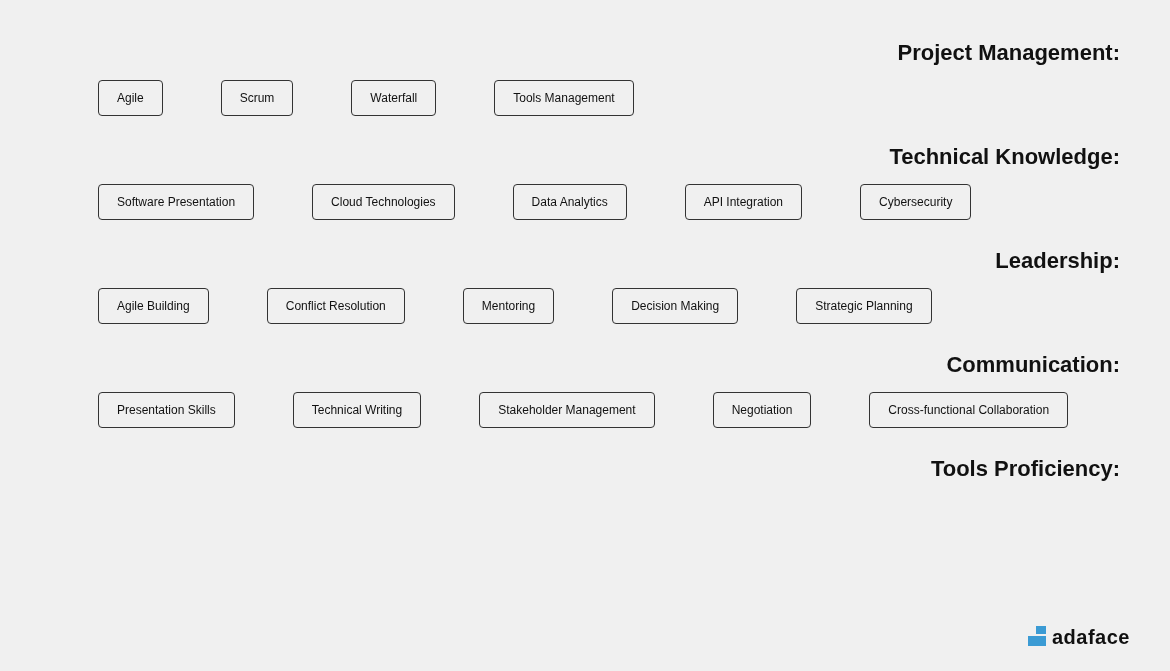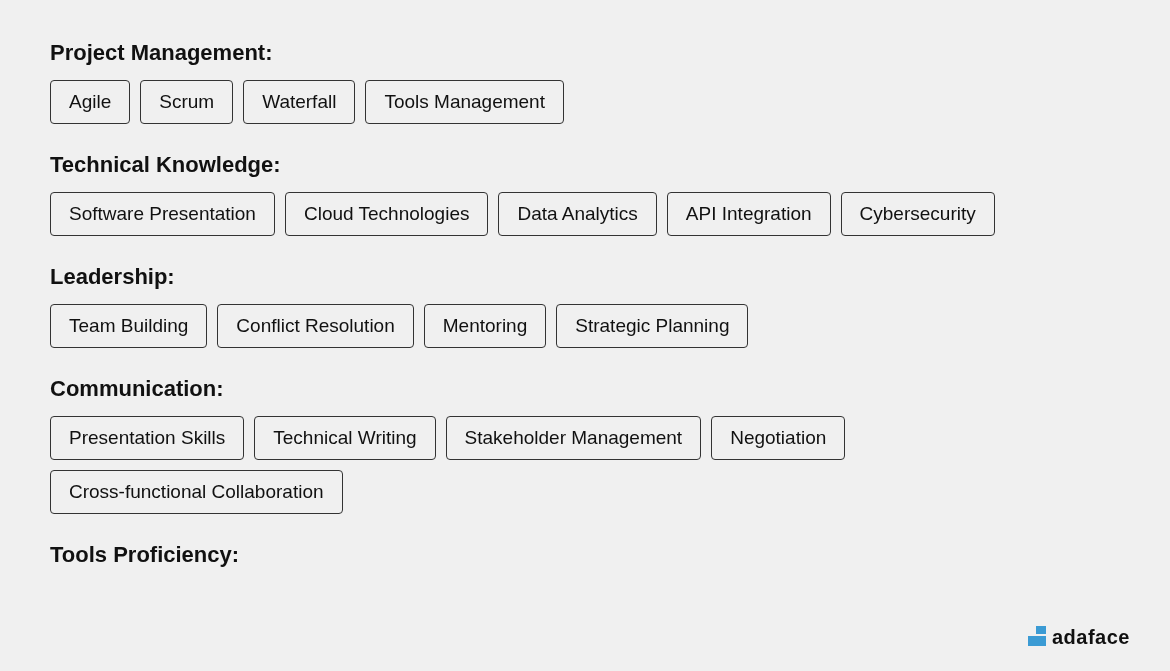--- a/index.html
+++ b/index.html
@@ -13,44 +13,46 @@
       min-height: 671px;
       background-color: #f0f0f0;
       font-family: 'Helvetica Neue', Helvetica, Arial, sans-serif;
       color: #111;
       padding: 40px 50px 40px 50px;
       position: relative;
     }
 
     .section {
       margin-bottom: 28px;
+      text-align: right;
     }
 
     .section-title {
       font-size: 22px;
       font-weight: 800;
       margin-bottom: 14px;
       color: #111;
     }
 
     .tags {
       display: flex;
       flex-wrap: wrap;
       gap: 10px;
     }
 
     .tag {
       border: 1.5px solid #333;
       border-radius: 4px;
       padding: 10px 18px;
-      font-size: 19px;
+      font-size: 12px;
       font-weight: 500;
       background: transparent;
       color: #111;
       white-space: nowrap;
+      margin-left: 48px;
     }
 
     .logo-area {
       position: absolute;
       bottom: 22px;
       right: 40px;
       display: flex;
       align-items: flex-start;
       gap: 6px;
     }
@@ -102,23 +104,24 @@
         <span class="tag">Software Presentation</span>
         <span class="tag">Cloud Technologies</span>
         <span class="tag">Data Analytics</span>
         <span class="tag">API Integration</span>
         <span class="tag">Cybersecurity</span>
       </div>
     </div>
     <div class="section">
       <div class="section-title">Leadership:</div>
       <div class="tags">
-        <span class="tag">Team Building</span>
+        <span class="tag">Agile Building</span>
         <span class="tag">Conflict Resolution</span>
         <span class="tag">Mentoring</span>
+        <span class="tag">Decision Making</span>
         <span class="tag">Strategic Planning</span>
       </div>
     </div>
     <div class="section">
       <div class="section-title">Communication:</div>
       <div class="tags">
         <span class="tag">Presentation Skills</span>
         <span class="tag">Technical Writing</span>
         <span class="tag">Stakeholder Management</span>
         <span class="tag">Negotiation</span>

